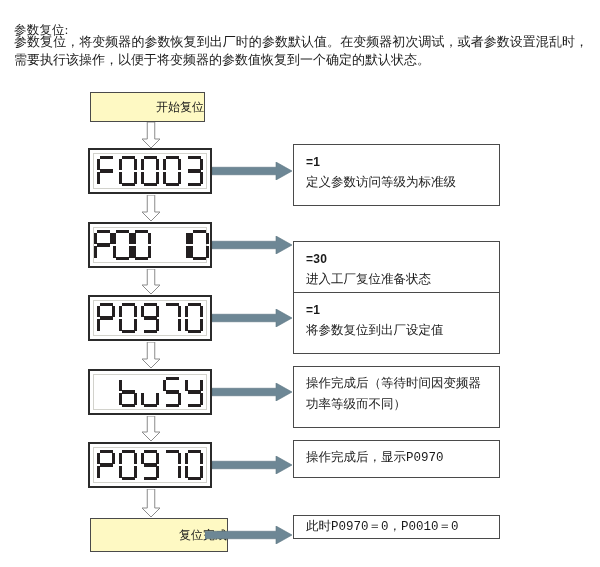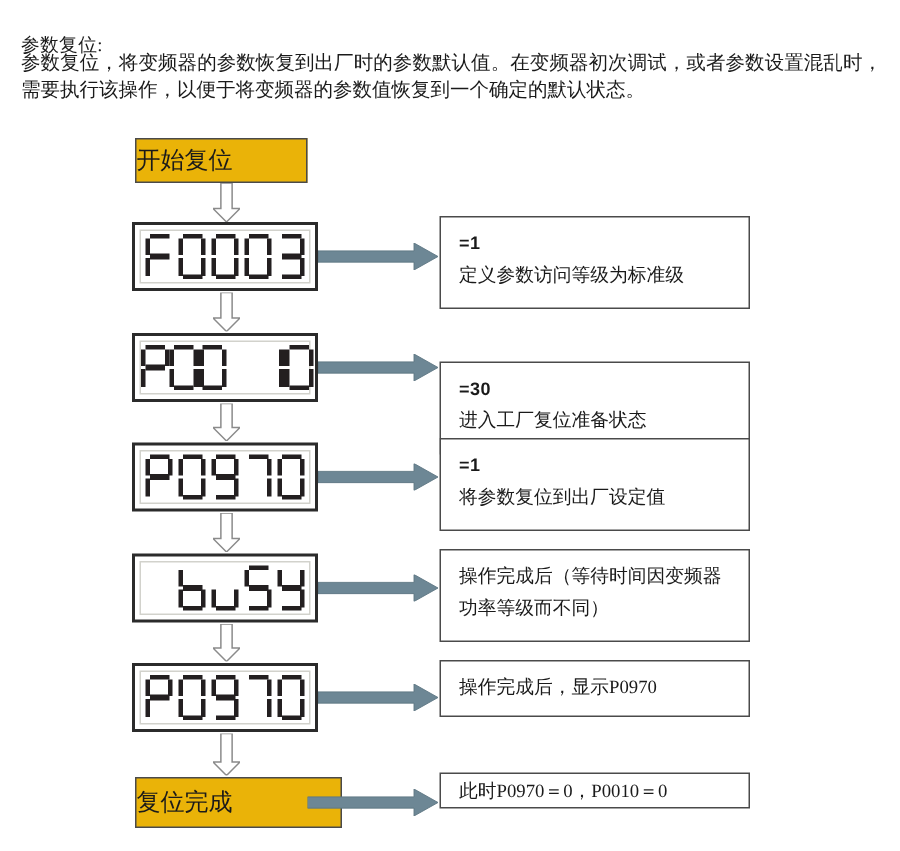--- a/index.html
+++ b/index.html
@@ -32,26 +32,26 @@
     width: 574px;
     font-size: 13px;
     line-height: 18px;
     text-align: justify;
   }
 
   
   .plain-box {
     position: absolute;
     border: 1px solid #4a4a4a;
-    background: #eab308;
+    background: #fef9c3;
     box-sizing: border-box;
     display: flex;
     align-items: center;
-    justify-content: flex-start;
-    font-size: 16px;
+    justify-content: flex-end;
+    font-size: 12px;
   }
 
   
   .lcd {
     position: absolute;
     left: 88px;
     width: 124px;
     height: 46px;
     box-sizing: border-box;
     border: 2px solid #2b2b2b;
@@ -115,21 +115,21 @@
     padding: 7px 10px 6px 12px;
     font-size: 12.5px;
     line-height: 21px;
   }
   .note-eq {
     font-family: "Liberation Sans", sans-serif;
     font-size: 12px;
     font-weight: bold;
     letter-spacing: 0.3px;
   }
-  .note-text { white-space: nowrap; }
+  .note-text { white-space: nowrap; font-family: Liberation Mono, monospace; }
   .note-text.wrap { white-space: normal; }
 </style>
 </head>
 <body>
 
 <div class="doc-title">参数复位:</div>
 <div class="doc-para">参数复位，将变频器的参数恢复到出厂时的参数默认值。在变频器初次调试，或者参数设置混乱时，需要执行该操作，以便于将变频器的参数值恢复到一个确定的默认状态。</div>
 
 <div id="flow-root">
     <div class="plain-box" style="left: 90px; top: 92px; width: 115px; height: 30px;">

